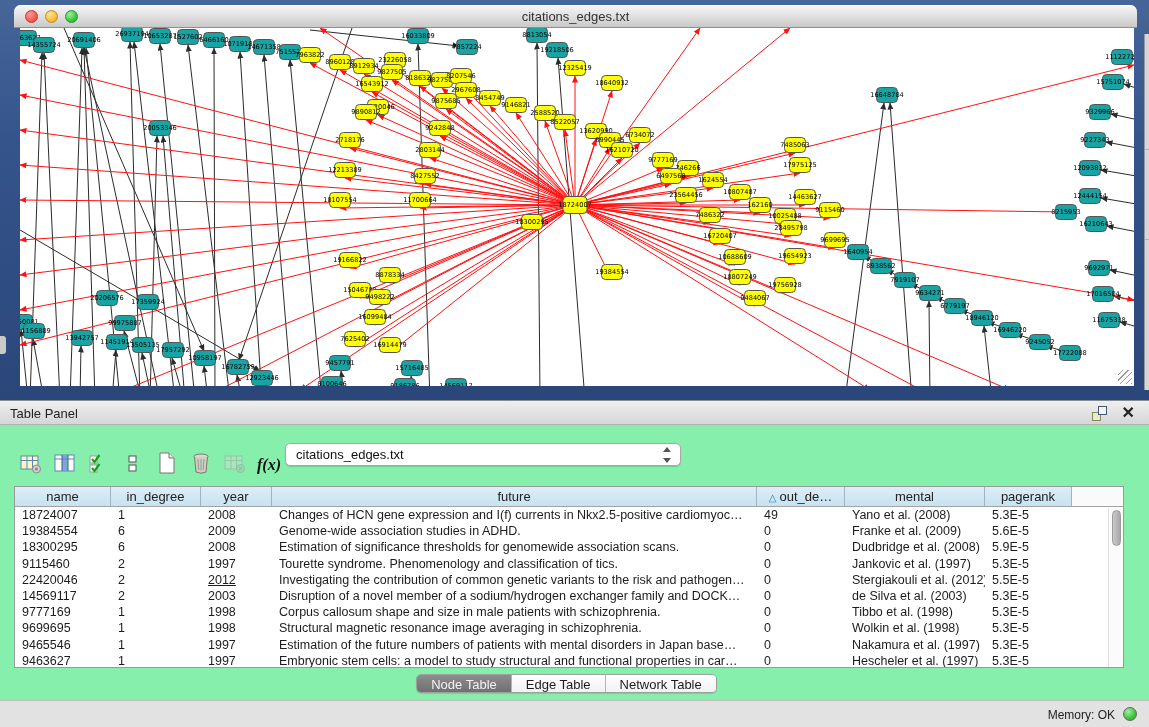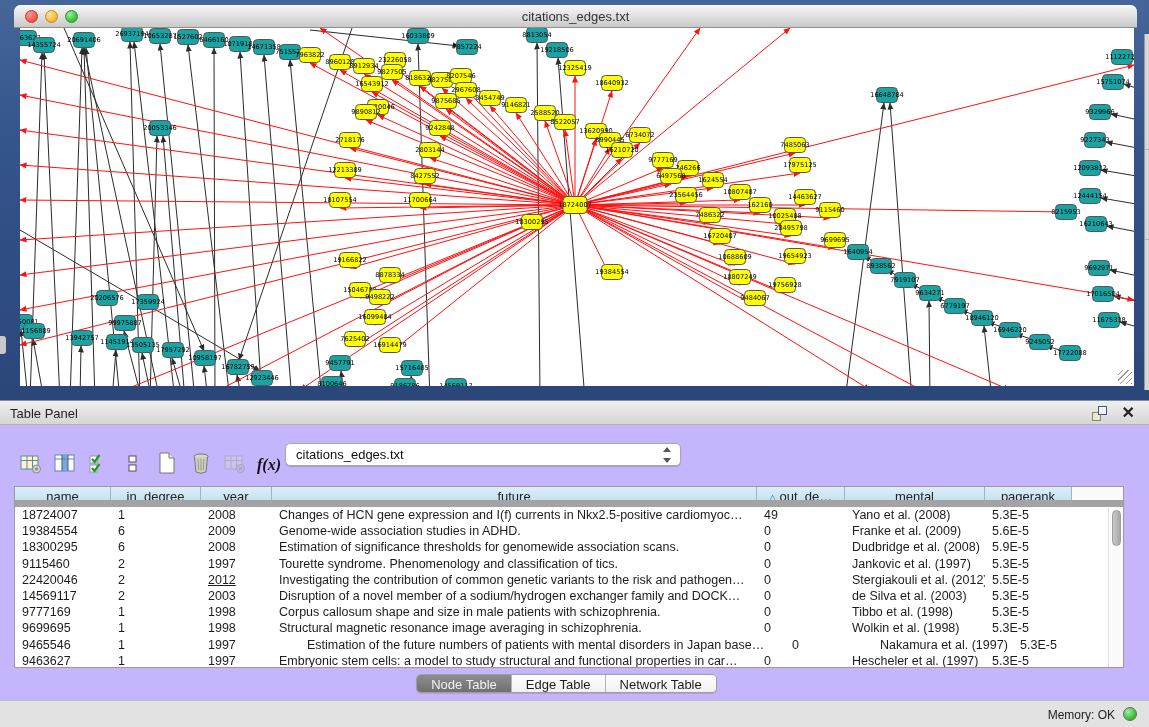--- a/index.html
+++ b/index.html
@@ -23,42 +23,42 @@
   .tl-close { left:11px; background:radial-gradient(circle at 35% 30%, #ff9a92, #f45c51 60%, #d73c31); border:1px solid #c13b32; }
   .tl-min   { left:31px; background:radial-gradient(circle at 35% 30%, #ffe2a0, #f9bd3c 60%, #e09a1f); border:1px solid #c08c24; }
   .tl-zoom  { left:51px; background:radial-gradient(circle at 35% 30%, #a5eda0, #3cc840 60%, #27a32c); border:1px solid #2c9330; }
 
   .canvas { position:absolute; left:6px; top:23px; width:1114px; height:358px; background:#ffffff; overflow:hidden; }
   .canvas svg { display:block; }
   .grip { position:absolute; right:2px; bottom:2px; width:14px; height:14px;
           background:repeating-linear-gradient(135deg, transparent 0 3px, #9a9a9a 3px 4px); }
 
   
-  .table-panel { position:absolute; left:0; top:400px; width:1149px; height:327px; background:#c4b5fd; }
+  .table-panel { position:absolute; left:0; top:400px; width:1149px; height:327px; background:#86efac; }
   .panel-header { position:absolute; left:0; top:0; width:100%; height:25px;
                   background:linear-gradient(180deg,#efefef,#d6d6d6); border-bottom:1px solid #b0b0b0; border-top:1px solid #8a8a8a; }
   .panel-title { position:absolute; left:10px; top:5px; font-size:13px; color:#222; }
   .float-icon { position:absolute; right:42px; top:5px; width:15px; height:15px; cursor:pointer; }
   .float-icon .sq1 { position:absolute; left:0; bottom:0; width:9px; height:9px; border:1.5px solid #8a8a55; background:#e8e8d8; }
   .float-icon .sq2 { position:absolute; right:0; top:0; width:9px; height:9px; border:1.5px solid #445577; background:#f4f4f4; }
   .close-icon { position:absolute; right:14px; top:3px; font-size:16px; font-weight:bold; color:#222; cursor:pointer; line-height:18px; }
 
   .toolbar { position:absolute; left:14px; top:40px; height:36px; display:flex; align-items:center; }
   .tb-btn { width:34px; height:32px; display:flex; align-items:flex-end; justify-content:center; cursor:pointer; }
   .fx { font-family:"Liberation Serif", serif; font-style:italic; font-weight:bold; font-size:16px; color:#111; }
   .combo { position:absolute; left:271px; top:3px; width:396px; height:23px; background:#ffffff;
            border:1px solid #a8a8a8; border-radius:5px; box-shadow:0 1px 1px rgba(0,0,0,.15);
            font-size:13px; color:#111; line-height:21px; padding-left:10px; cursor:pointer; }
   .combo-arrows { position:absolute; right:8px; top:3px; width:9px; height:16px; }
   .combo-arrows .up { position:absolute; top:0; left:0; border-left:4.5px solid transparent; border-right:4.5px solid transparent; border-bottom:5px solid #555; }
   .combo-arrows .dn { position:absolute; bottom:0; left:0; border-left:4.5px solid transparent; border-right:4.5px solid transparent; border-top:5px solid #555; }
 
   .tablewrap { position:absolute; left:14px; top:86px; width:1110px; height:182px;
                border:1px solid #9a9a9a; background:#fff; overflow:hidden; }
-  .thead { display:flex; height:20px; border-bottom:7px solid #a3a3a3; }
+  .thead { display:flex; height:20px; border-bottom:1px solid #a3a3a3; }
   .th { background:linear-gradient(180deg,#ddeef8,#c7e2f1); border-right:1px solid #9bb7c6;
         font-size:13px; color:#222; text-align:center; line-height:20px;
         overflow:hidden; white-space:nowrap; flex:none; }
   .th .sortglyph { color:#2d7fb8; font-size:10px; margin-right:3px; }
   .th.filler { background:#fafafa; border-right:none; }
   .tbody { position:relative; }
   .tr { display:flex; height:16.2px; cursor:default; }
   .td { font-size:12.5px; color:#1c1c1c; line-height:16.2px; padding-left:7px;
         overflow:hidden; white-space:nowrap; flex:none; }
   .vscroll { position:absolute; right:0; top:21px; width:15px; height:160px; background:#fbfbfb; border-left:1px solid #e0e0e0; }
@@ -874,21 +874,21 @@
           <div class="td" style="width: 71px;">1998</div>
           <div class="td" style="width: 485px;">Structural magnetic resonance image averaging in schizophrenia.</div>
           <div class="td" style="width: 88px;">0</div>
           <div class="td" style="width: 140px;">Wolkin et al. (1998)</div>
           <div class="td" style="width: 87px;">5.3E-5</div>
         </div>
         <div class="tr">
           <div class="td" style="width: 96px;">9465546</div>
           <div class="td" style="width: 90px;">1</div>
           <div class="td" style="width: 71px;">1997</div>
-          <div class="td" style="width: 485px; margin-left: 28px;">Estimation of the future numbers of patients with mental disorders in Japan base…</div>
+          <div class="td" style="width: 485px;">Estimation of the future numbers of patients with mental disorders in Japan base…</div>
           <div class="td" style="width: 88px;">0</div>
           <div class="td" style="width: 140px;">Nakamura et al. (1997)</div>
           <div class="td" style="width: 87px;">5.3E-5</div>
         </div>
         <div class="tr">
           <div class="td" style="width: 96px;">9463627</div>
           <div class="td" style="width: 90px;">1</div>
           <div class="td" style="width: 71px;">1997</div>
           <div class="td" style="width: 485px;">Embryonic stem cells: a model to study structural and functional properties in car…</div>
           <div class="td" style="width: 88px;">0</div>

